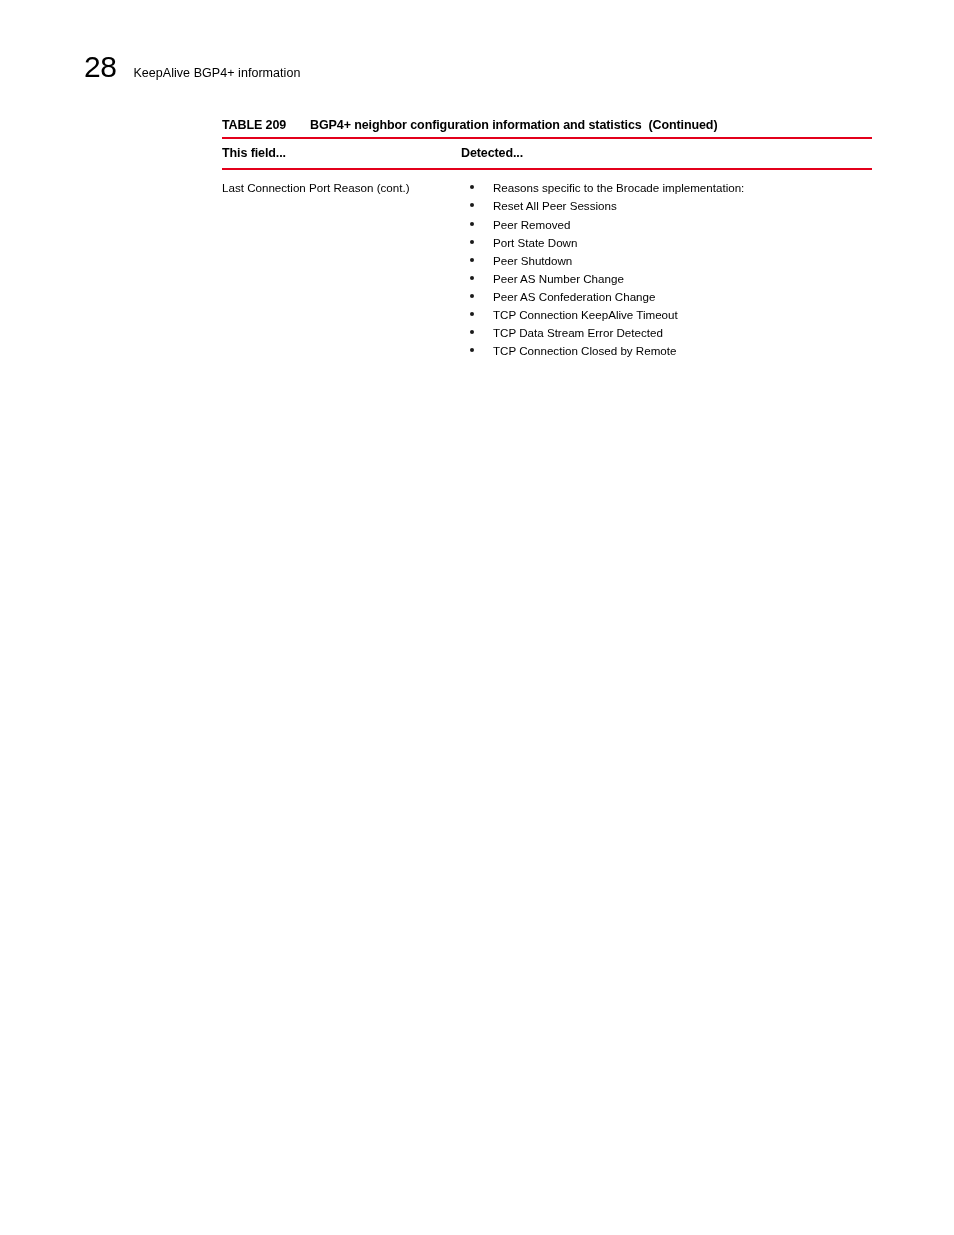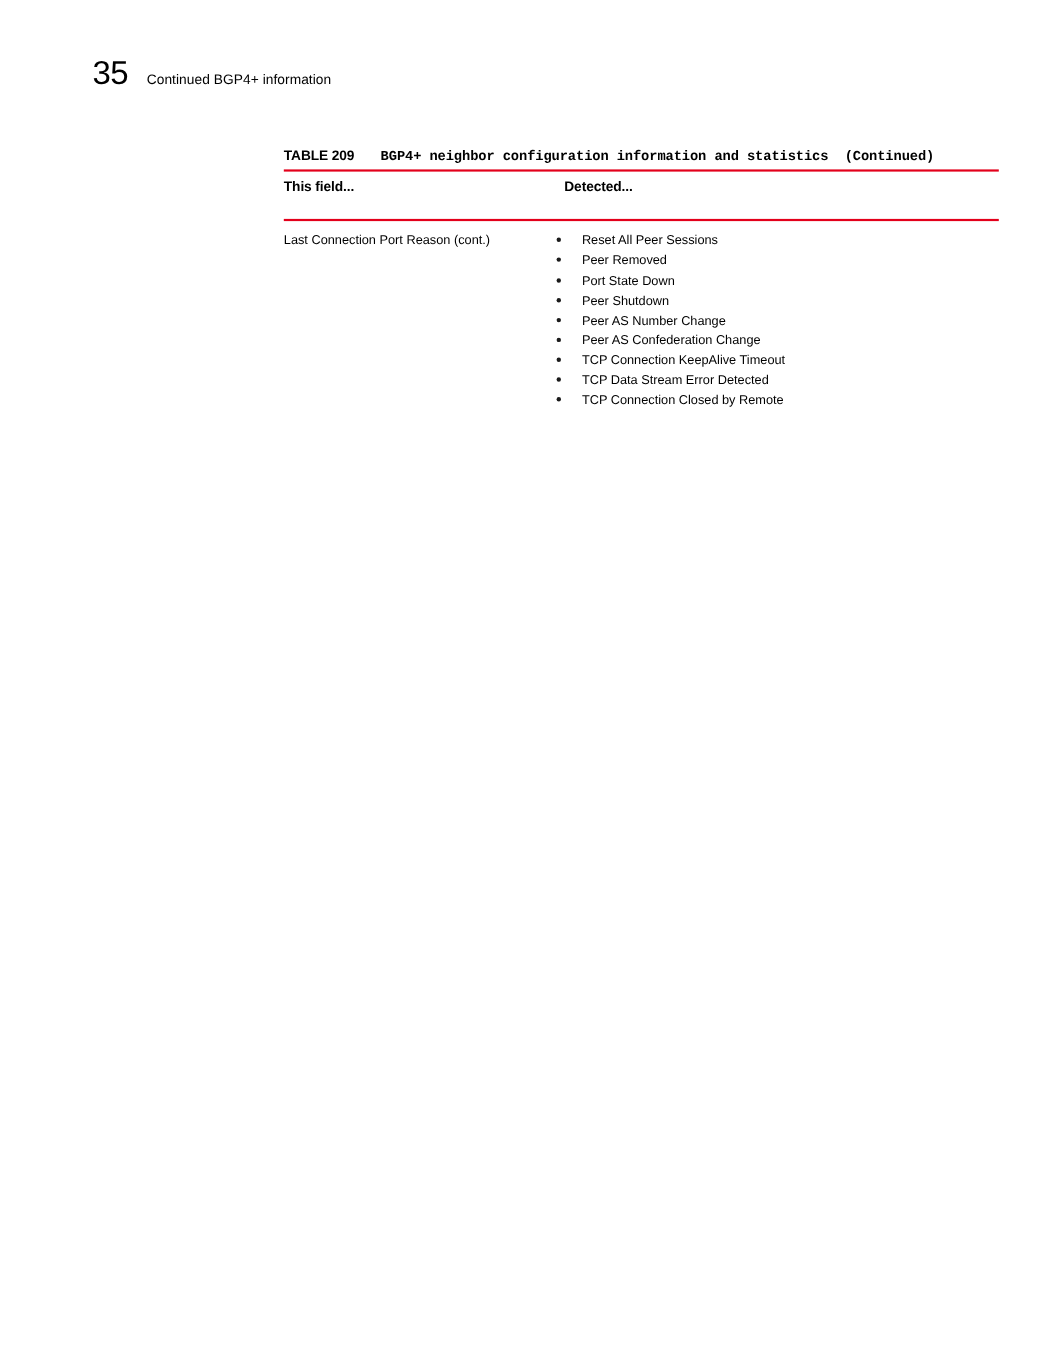--- a/index.html
+++ b/index.html
@@ -39,58 +39,55 @@
     line-height: 1;
     color: #000;
     margin-left: 17px;
     letter-spacing: 0.05px;
   }
 
   
   .table-block {
     position: absolute;
     left: 222px;
-    top: 134px;
+    top: 118px;
     width: 650px;
-    margin-left: 36px;
   }
 
   .table-caption {
     display: flex;
     align-items: baseline;
     font-family: "Liberation Sans Narrow", "Liberation Sans", sans-serif;
     font-size: 12.5px;
     font-weight: 700;
     letter-spacing: -0.1px;
     color: #000;
     padding-bottom: 5px;
     white-space: pre;
   }
   .caption-label {
     width: 88px;
     flex: 0 0 88px;
   }
   .caption-title {
     flex: 1 1 auto;
-    font-family: Liberation Mono, monospace;
   }
 
   .rule {
     width: 650px;
     height: 2px;
     background: #E3001B;
     font-size: 0;
     line-height: 0;
   }
 
   .header-row {
     display: flex;
     padding-top: 7px;
-    padding-bottom: 22px;
-    gap: 16px;
+    padding-bottom: 8px;
   }
   .header-cell {
     font-family: "Liberation Sans Narrow", "Liberation Sans", sans-serif;
     font-size: 12.5px;
     font-weight: 700;
     letter-spacing: -0.1px;
     color: #000;
     line-height: 1.15;
   }
   .col-field {
@@ -141,22 +138,22 @@
     width: 4px;
     height: 4px;
     border-radius: 50%;
     background: #1a1a1a;
   }
 </style>
 </head>
 <body>
 
 <div class="running-head">
-  <span class="page-number">35</span>
-  <span class="running-head-title">Continued BGP4+ information</span>
+  <span class="page-number">28</span>
+  <span class="running-head-title">KeepAlive BGP4+ information</span>
 </div>
 
 <div class="table-block">
 
   <div class="table-caption">
     <span class="caption-label">TABLE 209</span>
     <span class="caption-title">BGP4+ neighbor configuration information and statistics  (Continued)</span>
   </div>
 
   <div class="rule" style="background: rgb(227, 0, 27);"></div>
@@ -165,20 +162,21 @@
     <div class="header-cell col-field">This field...</div>
     <div class="header-cell col-displays">Detected...</div>
   </div>
 
   <div class="rule" style="background: rgb(227, 0, 27);"></div>
 
   <div class="body-row">
     <div class="body-cell-field">Last Connection Port Reason (cont.)</div>
     <div class="body-cell-displays">
       <ul class="bullet-list">
+          <li><span class="bullet-dot"></span><span>Reasons specific to the Brocade implementation:</span></li>
           <li><span class="bullet-dot"></span><span>Reset All Peer Sessions</span></li>
           <li><span class="bullet-dot"></span><span>Peer Removed</span></li>
           <li><span class="bullet-dot"></span><span>Port State Down</span></li>
           <li><span class="bullet-dot"></span><span>Peer Shutdown</span></li>
           <li><span class="bullet-dot"></span><span>Peer AS Number Change</span></li>
           <li><span class="bullet-dot"></span><span>Peer AS Confederation Change</span></li>
           <li><span class="bullet-dot"></span><span>TCP Connection KeepAlive Timeout</span></li>
           <li><span class="bullet-dot"></span><span>TCP Data Stream Error Detected</span></li>
           <li><span class="bullet-dot"></span><span>TCP Connection Closed by Remote</span></li>
         </ul>

